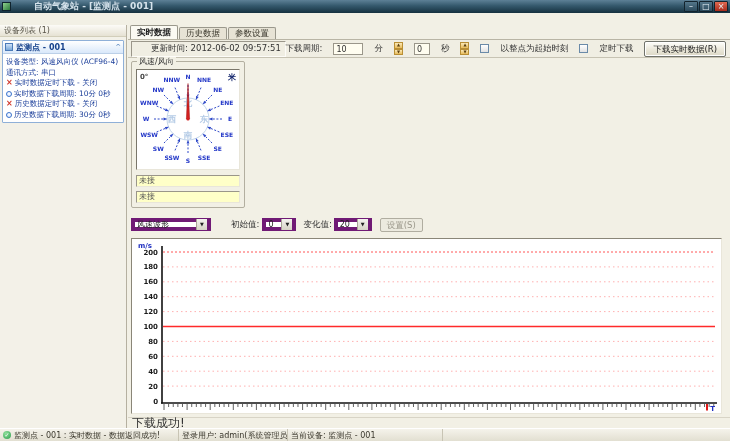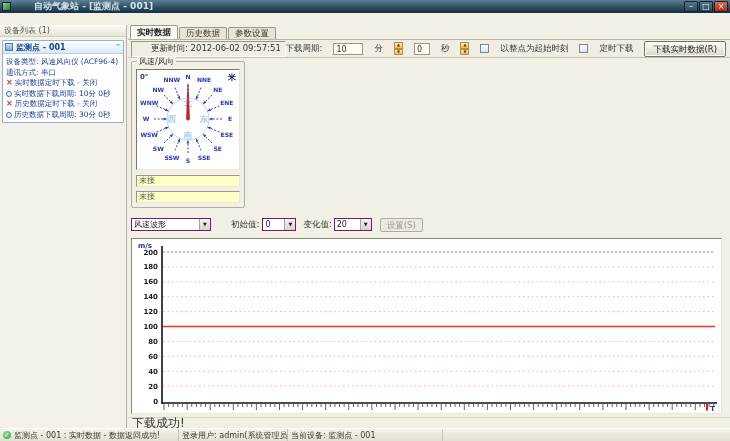--- a/index.html
+++ b/index.html
@@ -92,21 +92,21 @@
   .compass-box { position:absolute; left:4px; top:7px; width:104px; height:101px; background:#fff;
     border:1px solid; border-color:#7a766a #e9e6da #e9e6da #7a766a; }
   .wind-field { position:absolute; left:4px; width:104px; height:12px; background:#ffffc8;
     border:1px solid; border-color:#9a968a #e9e6da #e9e6da #9a968a;
     font-size:8px; line-height:10px; padding-left:2px; color:#555; }
   #wind-field-1 { top:113px; } #wind-field-2 { top:129px; }
 
   
   .controls-row { position:absolute; left:3px; top:192px; height:15px; display:flex;
     align-items:center; font-size:8.5px; color:#333; white-space:nowrap; }
-  .combo { height:13px; border:1px solid #701a75; background:#fff; display:inline-flex;
+  .combo { height:13px; border:4px solid #701a75; background:#fff; display:inline-flex;
     align-items:center; font-size:8px; color:#222; }
   .combo-text { flex:1; padding-left:2px; overflow:hidden; white-space:nowrap; }
   .combo-arrow { width:11px; height:11px; background:linear-gradient(#f4f3ef,#d6d3c6);
     border-left:1px solid #a8a496; text-align:center; font-size:5px; line-height:11px; color:#222; flex:0 0 auto; }
   .cw1 { width:80px; } .cw2 { width:34px; margin-left:3px; } .cw3 { width:38px; margin-left:2px; }
   .lbl-init { margin-left:20px; } .lbl-chg { margin-left:7px; }
   .set-btn { margin-left:8px; height:14px; line-height:12px; padding:0 6px;
     border:1px solid #b0ada0; border-radius:2px; background:#eceadf; color:#9a978a; font-size:8.5px; }
 
   

